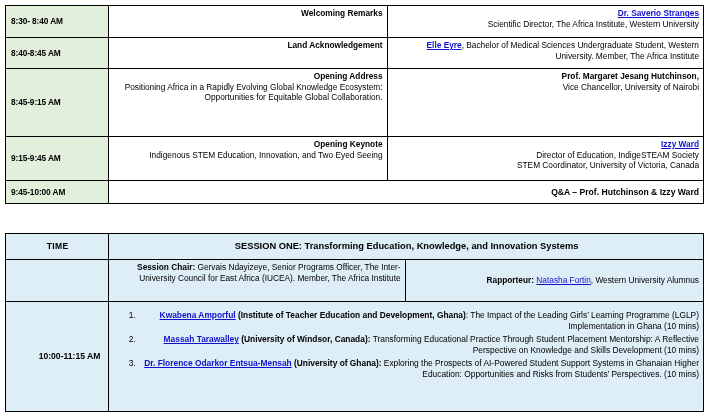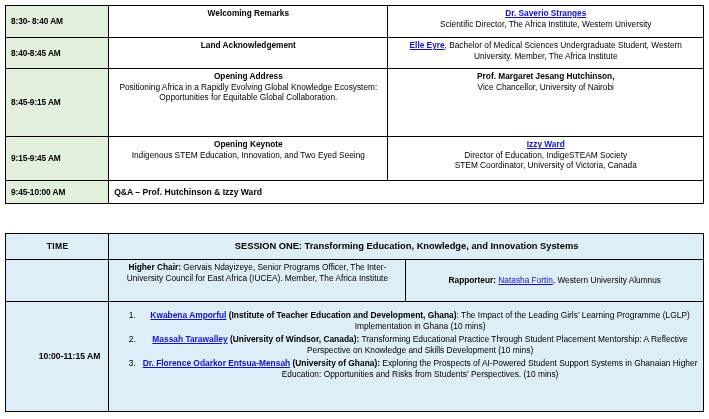--- a/index.html
+++ b/index.html
@@ -32,36 +32,36 @@
     width: 699px;
     margin: 0 5px;
   }
   table.agenda td,
   table.agenda th {
     border: 1px solid #000;
     vertical-align: top;
     padding: 2px 4px 2px 5px;
     line-height: 1.28;
     font-weight: normal;
-    text-align: center;
+    text-align: right;
   }
 
   
   #table-one { position: absolute; left: 0; top: 5px; }
   #table-one td { background: #ffffff; }
   #table-one td.time-cell {
     background: #E2EFDA;
     text-align: left;
     vertical-align: middle;
     font-weight: bold;
     font-size: 8.3px;
     letter-spacing: -0.1px;
   }
   #table-one td.qa-cell {
-    text-align: left;
+    text-align: right;
     vertical-align: middle;
     font-weight: bold;
     font-size: 8.6px;
     border-radius: 10px;
   }
 
   .col-time   { width: 103px; }
   .col-topic  { width: 278px; }
   .col-person { width: 316px; }
 
@@ -198,21 +198,21 @@
     <tbody>
 
       <tr style="height:26px;">
         <td class="t2-time-head">TIME</td>
         <td class="t2-session-head" colspan="2">SESSION ONE: Transforming Education, Knowledge, and Innovation Systems</td>
       </tr>
 
       <tr style="height:42px;">
         <td></td>
         <td class="chair-cell">
-          <span class="lbl-bold">Higher Chair:</span><span> Gervais Ndayizeye, Senior Programs Officer, The Inter-University Council for East Africa (IUCEA). Member, The Africa Institute</span>
+          <span class="lbl-bold">Session Chair:</span><span> Gervais Ndayizeye, Senior Programs Officer, The Inter-University Council for East Africa (IUCEA). Member, The Africa Institute</span>
         </td>
         <td class="rapporteur-cell">
           <span class="lbl-bold">Rapporteur:</span>
           <span class="link">Natasha Fortin</span><span>, Western University Alumnus</span>
         </td>
       </tr>
 
       <tr style="height:110px;">
         <td class="t2-time-span">10:00-11:15 AM</td>
         <td colspan="2">

